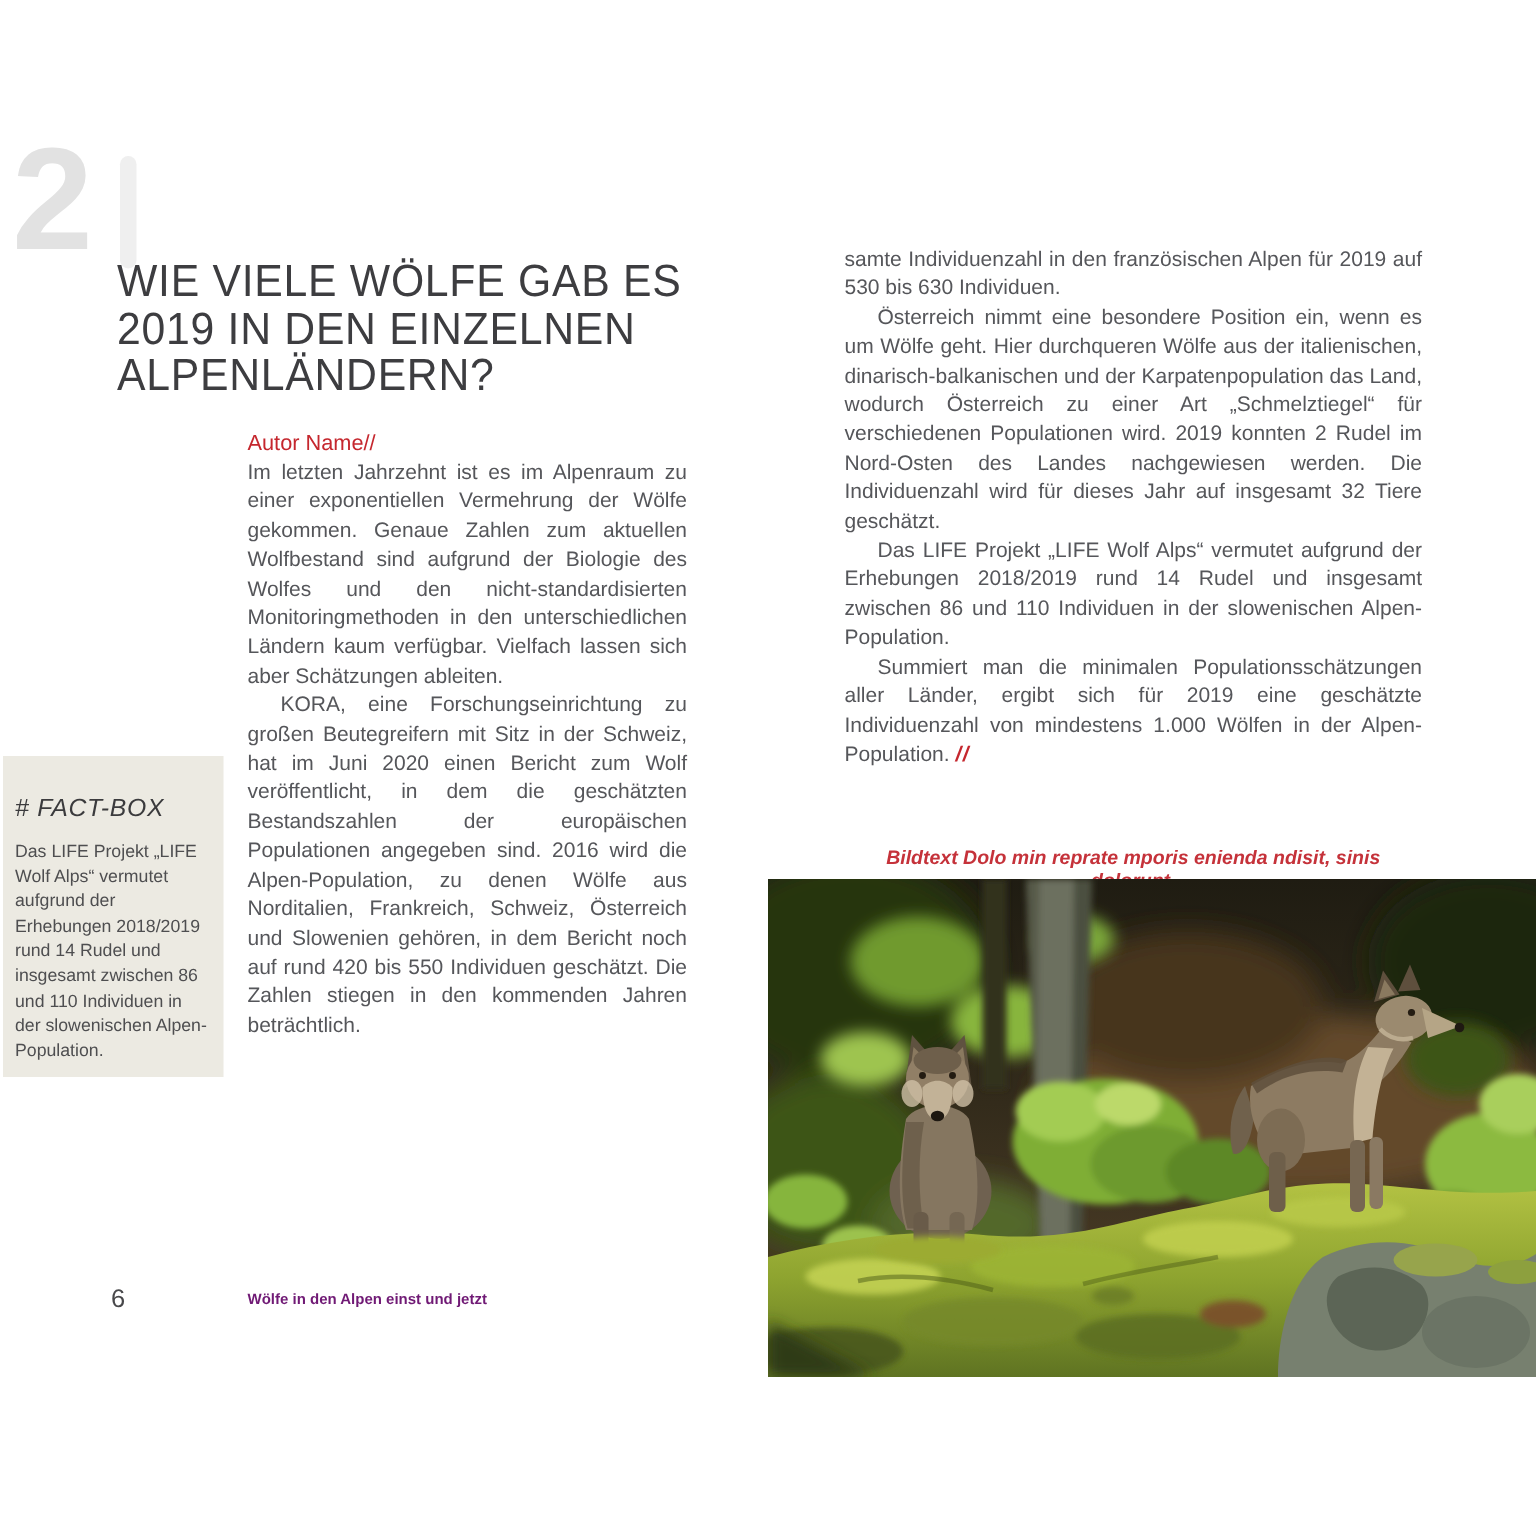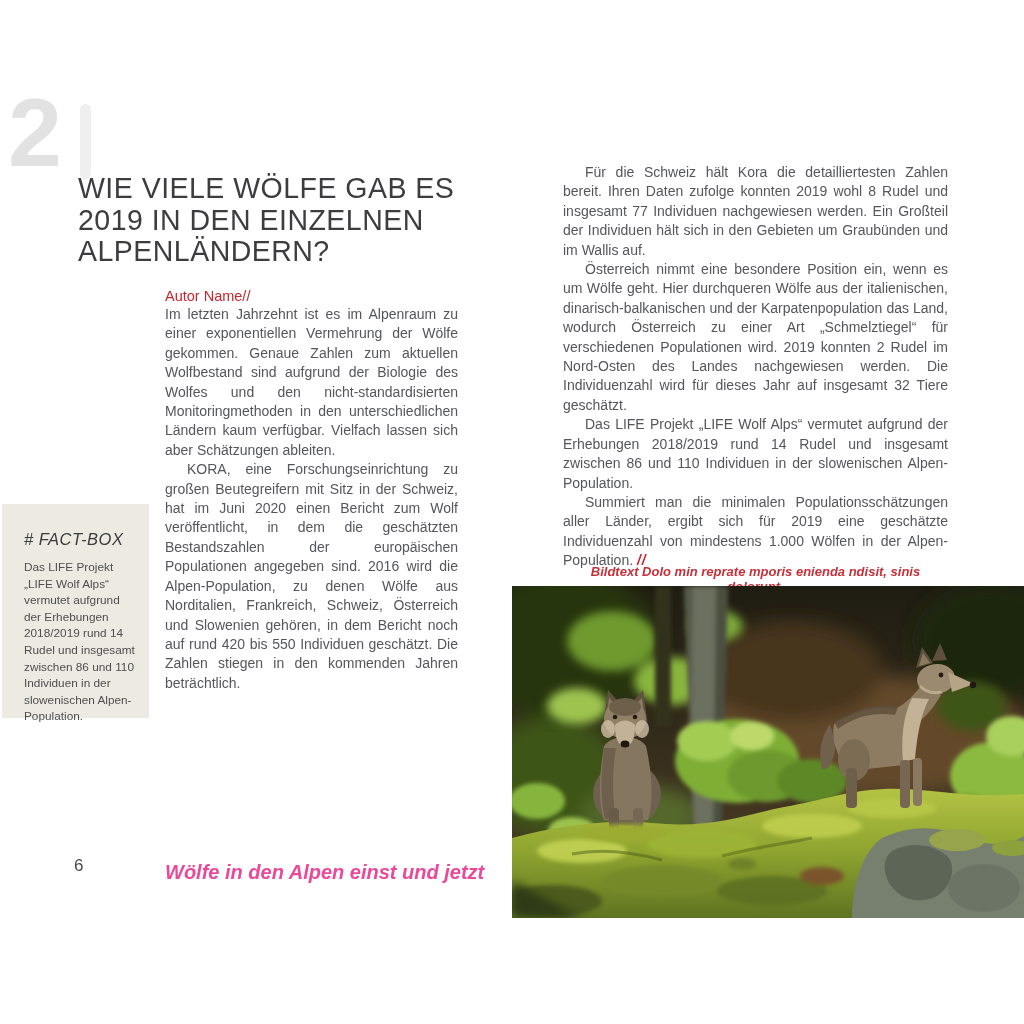--- a/index.html
+++ b/index.html
@@ -24,37 +24,37 @@
   
   .body-text{font-size:14px;line-height:19.4px;color:#55565a;text-align:justify;}
   .body-text p{margin:0;}
   .body-text p.indent{text-indent:22px;}
   .left-col{position:absolute;left:165px;top:305px;width:293px;}
   .right-col{position:absolute;left:563px;top:163px;width:385px;}
   .endmark{color:#c5272e;font-weight:bold;font-style:italic;letter-spacing:1px;}
 
   
   .fact-box{position:absolute;left:2px;top:504px;width:147px;height:214px;
-            background:#eceae2;box-sizing:border-box;padding:26px 10px 0 22px;}
+            background:#eceae2;box-sizing:border-box;padding:26px 10px 0 8px;}
   .fact-box-title{font-size:16.5px;font-style:italic;color:#3b3b3d;letter-spacing:.5px;
                   margin:0 0 10px 0;}
   .fact-box-body{font-size:11.8px;line-height:16.6px;color:#4e4e50;}
 
   
   .caption{position:absolute;left:563px;top:564px;width:385px;text-align:center;
            font-size:13px;font-style:italic;font-weight:bold;color:#c5323a;}
 
   
   .photo{position:absolute;left:512px;top:586px;width:512px;height:332px;overflow:hidden;}
   .photo svg{display:block;width:100%;height:100%;}
 
   
   .footer-num{position:absolute;left:74px;top:856px;font-size:17px;color:#48484a;}
-  .footer-title{position:absolute;left:165px;top:861px;font-size:20px;font-style:italic;
-                font-weight:bold;color:#ec4899;}
+  .footer-title{position:absolute;left:165px;top:861px;font-size:10px;
+                font-weight:bold;color:#701a75;}
 </style>
 </head>
 <body>
 
 <div class="page">
 
   <div class="chapter-num">2</div>
   <div class="chapter-bar"></div>
 
   <div class="headline">
@@ -69,21 +69,21 @@
     <p>Im letzten Jahrzehnt ist es im Alpenraum zu einer exponentiellen Vermehrung der Wölfe gekommen. Genaue Zahlen zum aktuellen Wolfbestand sind aufgrund der Biologie des Wolfes und den nicht-standardisierten Monitoringmethoden in den unterschiedlichen Ländern kaum verfügbar. Vielfach lassen sich aber Schätzungen ableiten.</p>
     <p class="indent">KORA, eine Forschungseinrichtung zu großen Beutegreifern mit Sitz in der Schweiz, hat im Juni 2020 einen Bericht zum Wolf veröffentlicht, in dem die geschätzten Bestandszahlen der europäischen Populationen angegeben sind. 2016 wird die Alpen-Population, zu denen Wölfe aus Norditalien, Frankreich, Schweiz, Österreich und Slowenien gehören, in dem Bericht noch auf rund 420 bis 550 Individuen geschätzt. Die Zahlen stiegen in den kommenden Jahren beträchtlich.</p>
   </div>
 
   <div class="fact-box">
     <p class="fact-box-title"># FACT-BOX</p>
     <div class="fact-box-body">Das LIFE Projekt „LIFE Wolf Alps“ vermutet aufgrund der Erhebungen 2018/2019 rund 14 Rudel und insgesamt zwischen 86 und 110 Individuen in der slowenischen Alpen-Population.</div>
   </div>
 
   <div class="right-col body-text">
-    <p class="indent">Für die Schweiz hält Kora die detailliertesten Zahlen bereit. Ihren Daten zufolge konnten 2019 wohl 8 Rudel und insgesamt 77 Individuen nachgewiesen werden.  Ein Großteil der Individuen hält sich in den Gebieten um Graubünden und im Wallis auf.</p>
+    <p>samte Individuenzahl in den französischen Alpen für 2019 auf 530 bis 630 Individuen.</p>
     <p class="indent">Österreich nimmt eine besondere Position ein, wenn es um Wölfe geht. Hier durchqueren Wölfe aus der italienischen, dinarisch-balkanischen und der Karpatenpopulation das Land, wodurch Österreich zu einer Art „Schmelztiegel“ für verschiedenen Populationen wird. 2019 konnten 2 Rudel im Nord-Osten des Landes nachgewiesen werden. Die Individuenzahl wird für dieses Jahr auf insgesamt 32 Tiere geschätzt.</p>
     <p class="indent">Das LIFE Projekt „LIFE Wolf Alps“ vermutet aufgrund der Erhebungen 2018/2019 rund 14 Rudel und insgesamt zwischen 86 und 110 Individuen in der slowenischen Alpen-Population.</p>
     <p class="indent"><span>Summiert man die minimalen Populationsschätzungen aller Länder, ergibt sich für 2019 eine geschätzte Individuenzahl von mindestens 1.000 Wölfen in der Alpen-Population. </span><span class="endmark">//</span></p>
   </div>
 
   <div class="caption">Bildtext Dolo min reprate mporis enienda ndisit, sinis dolorunt.</div>
 
   <div class="photo">
     <svg viewBox="0 0 512 332" preserveAspectRatio="none">
       <defs>

